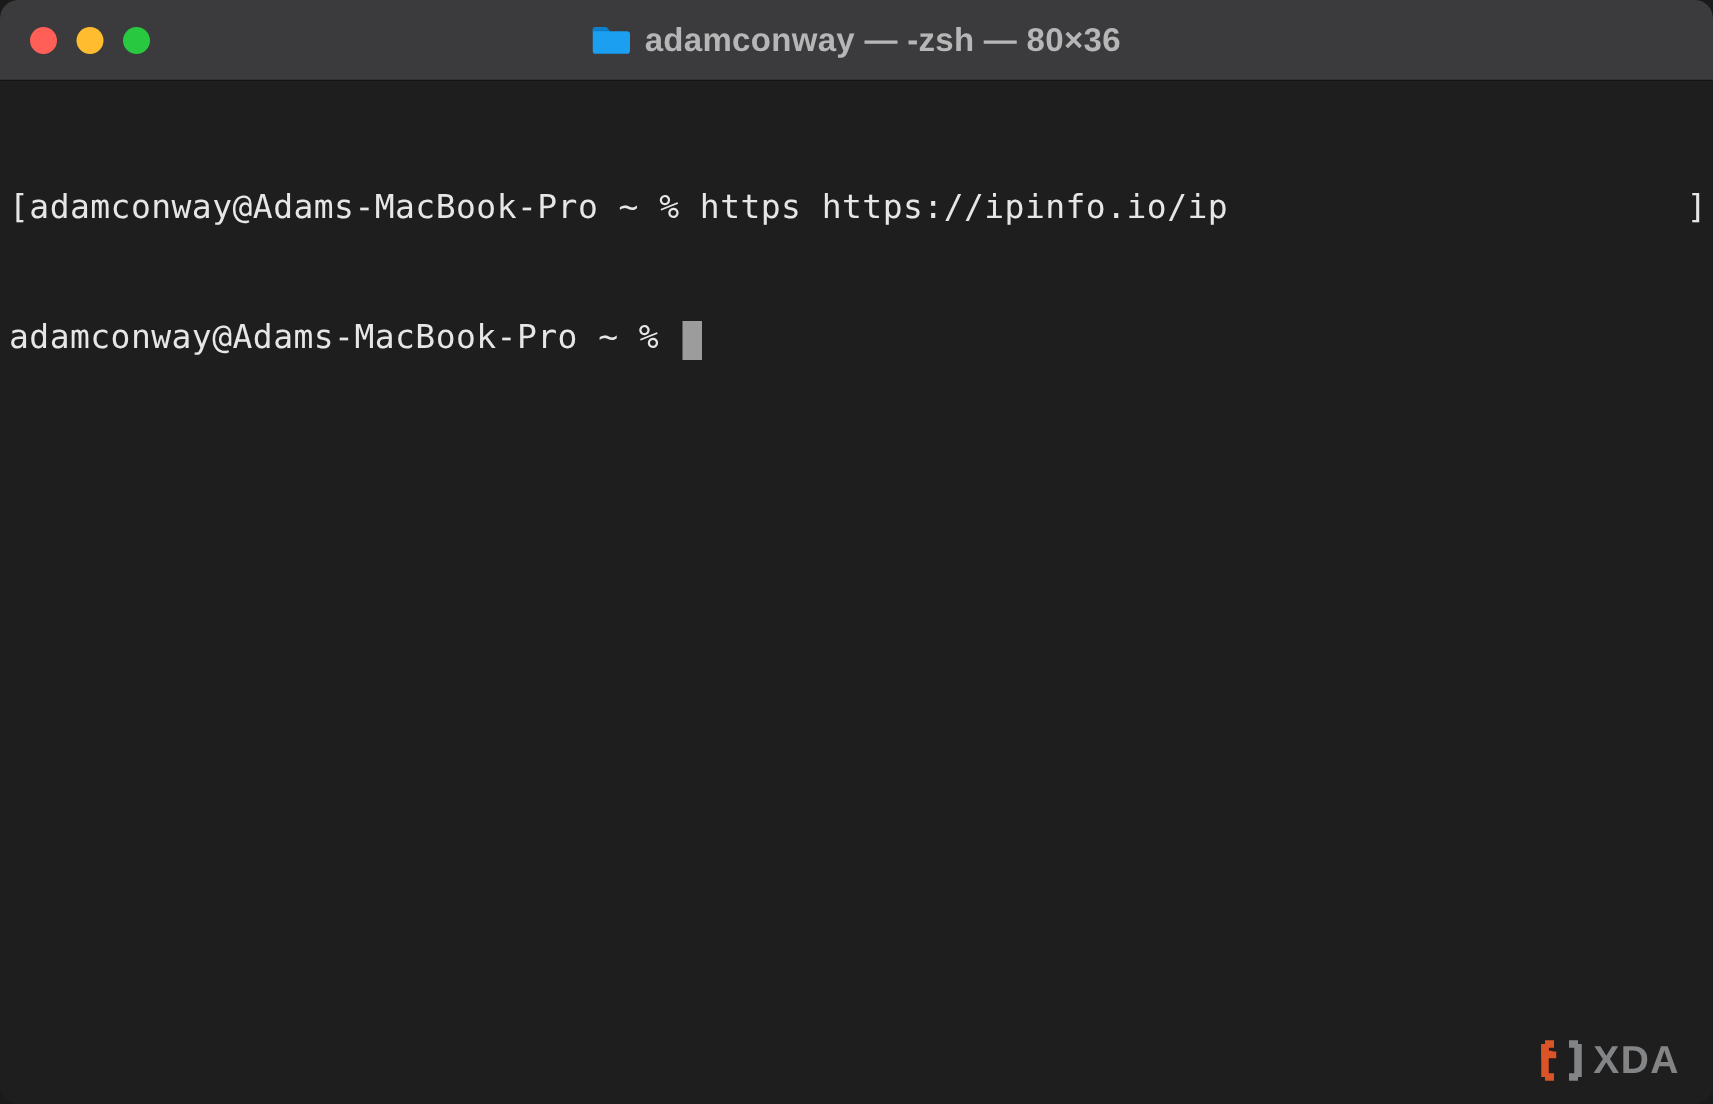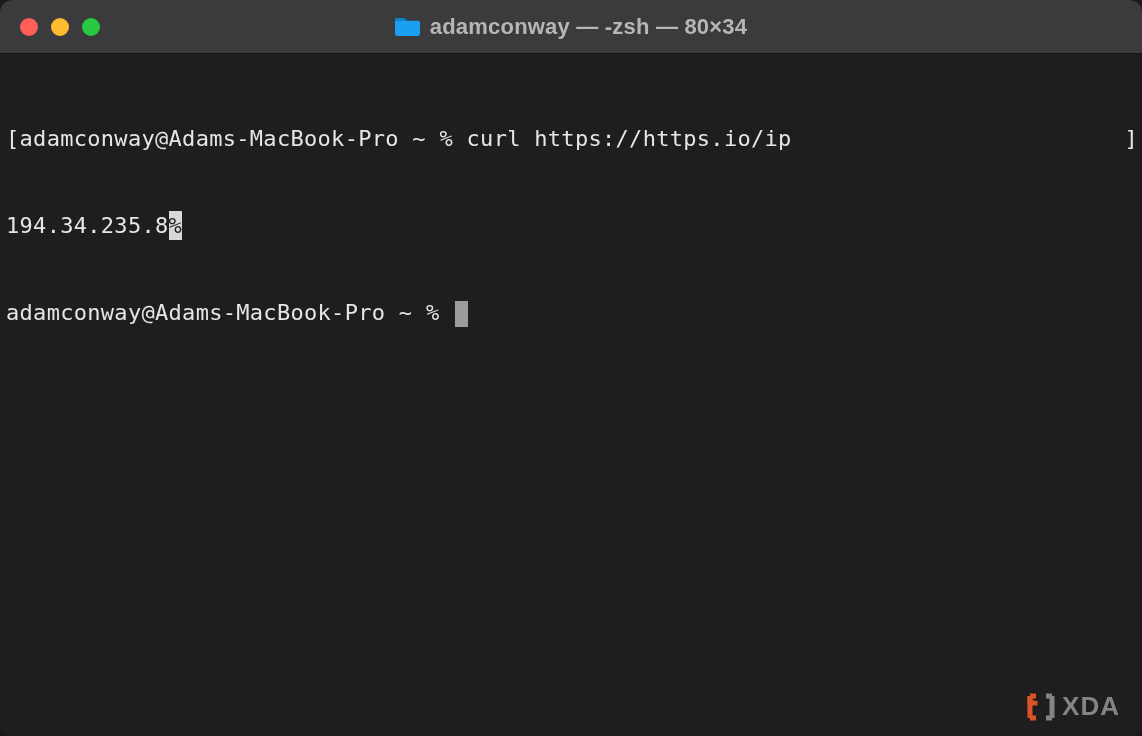--- a/index.html
+++ b/index.html
@@ -154,27 +154,26 @@
       <div class="traffic-light minimize"></div>
       <div class="traffic-light zoom"></div>
     </div>
     <div class="title-center">
       <span class="folder-icon">
         <svg viewBox="0 0 24 20">
           <path d="M2 2 h7 l2 2.5 h11 a2 2 0 0 1 2 2 V17 a2 2 0 0 1 -2 2 H2 a2 2 0 0 1 -2 -2 V4 a2 2 0 0 1 2 -2 Z" fill="#1a9ff1"></path>
           <path d="M2 2 h7 l2 2.5 H0 V4 a2 2 0 0 1 2 -2 Z" fill="#0d7fc9"></path>
         </svg>
       </span>
-      <span class="title-text">adamconway — -zsh — 80×34</span>
+      <span class="title-text">adamconway — -zsh — 80×36</span>
     </div>
   </div>
 
   <div class="terminal-body">
-    <div class="terminal-line"><span class="bracket">[</span><span class="prompt-text">adamconway@Adams-MacBook-Pro ~ % </span><span class="cmd-text">curl https://https.io/ip</span><span class="bracket right-bracket">]</span></div>
-    <div class="terminal-line"><span class="cmd-text">194.34.235.8</span><span class="inv-percent">%</span></div>
+    <div class="terminal-line"><span class="bracket">[</span><span class="prompt-text">adamconway@Adams-MacBook-Pro ~ % </span><span class="cmd-text">https https://ipinfo.io/ip</span><span class="bracket right-bracket">]</span></div>
     <div class="terminal-line"><span class="prompt-text">adamconway@Adams-MacBook-Pro ~ % </span><span class="cursor-block"></span></div>
   </div>
 
   <div class="watermark">
     <svg width="30" height="30" viewBox="0 0 30 30">
       <path d="M4 4 v7 h5 v-2 h-0 v0 M4 4 h0 v7 M4 4 v7" stroke="#f05a28" stroke-width="5" fill="none" stroke-linecap="butt"></path>
       <path d="M4 4 L4 26 M4 4 L10 4 M4 26 L10 26" stroke="#f05a28" stroke-width="5" fill="none"></path>
       <path d="M26 4 L26 26 M26 4 L20 4 M26 26 L20 26" stroke="#8e9092" stroke-width="5" fill="none"></path>
     </svg>
     <span class="watermark-text">XDA</span>

